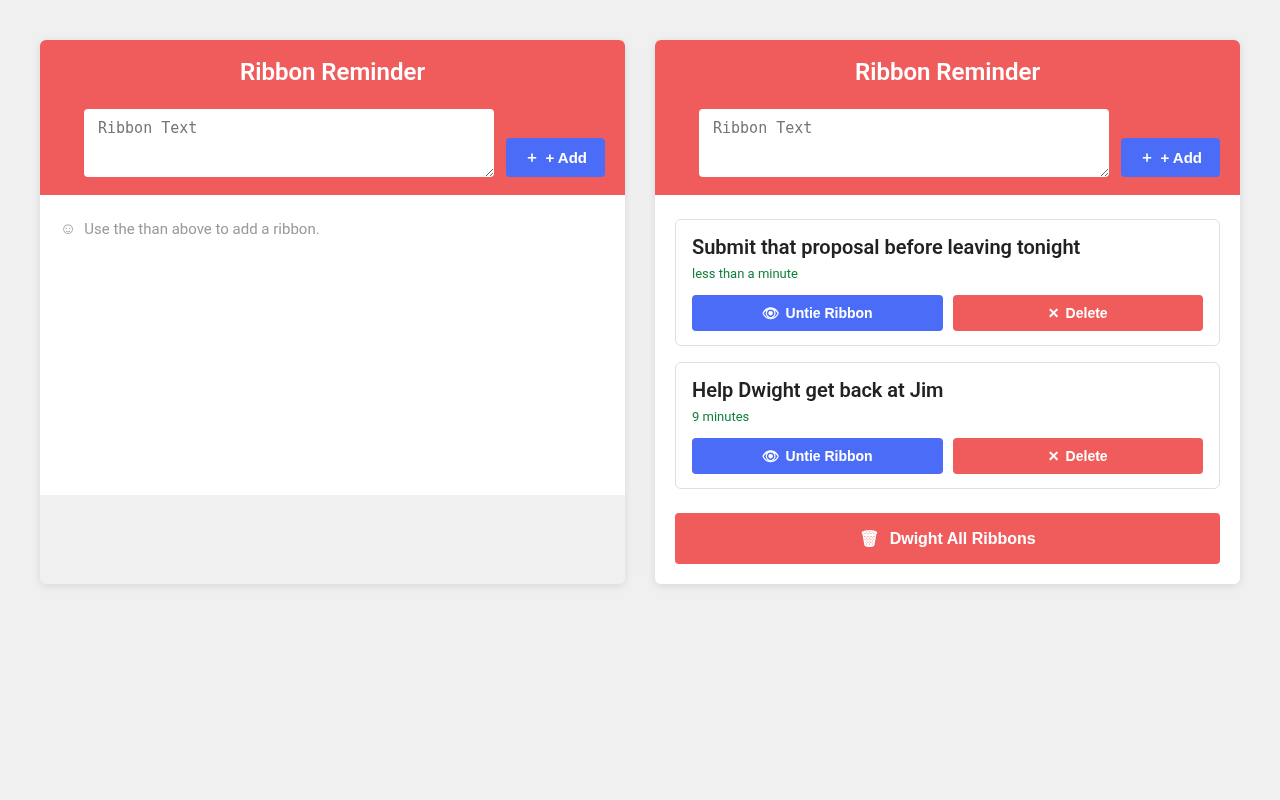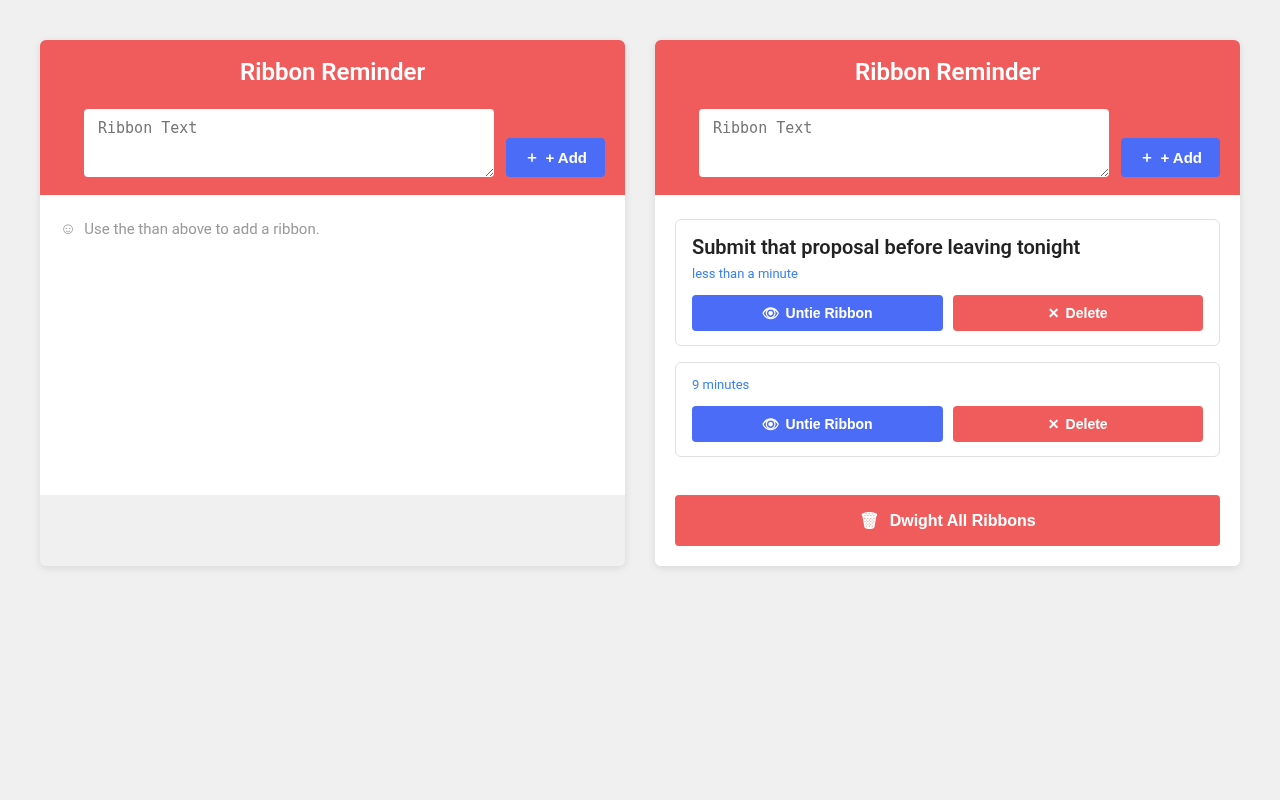--- a/index.html
+++ b/index.html
@@ -114,21 +114,21 @@
     .ribbon-text {
       font-size: 20px;
       font-weight: 600;
       color: #222;
       margin-bottom: 6px;
       line-height: 1.3;
     }
 
     .ribbon-time {
       font-size: 13px;
-      color: #3b82f6;
+      color: #15803d;
       margin-bottom: 14px;
     }
 
     .ribbon-actions {
       display: flex;
       gap: 10px;
     }
 
     .untie-button {
       background-color: #4a6cf7;
@@ -230,20 +230,21 @@
               <span>Untie Ribbon</span>
             </button>
             <button class="delete-button">
               <span>✕</span>
               <span>Delete</span>
             </button>
           </div>
         </div>
 
         <div class="ribbon-card">
+          <div class="ribbon-text">Help Dwight get back at Jim</div>
           <div class="ribbon-time">9 minutes</div>
           <div class="ribbon-actions">
             <button class="untie-button">
               <span>👁</span>
               <span>Untie Ribbon</span>
             </button>
             <button class="delete-button">
               <span>✕</span>
               <span>Delete</span>
             </button>

